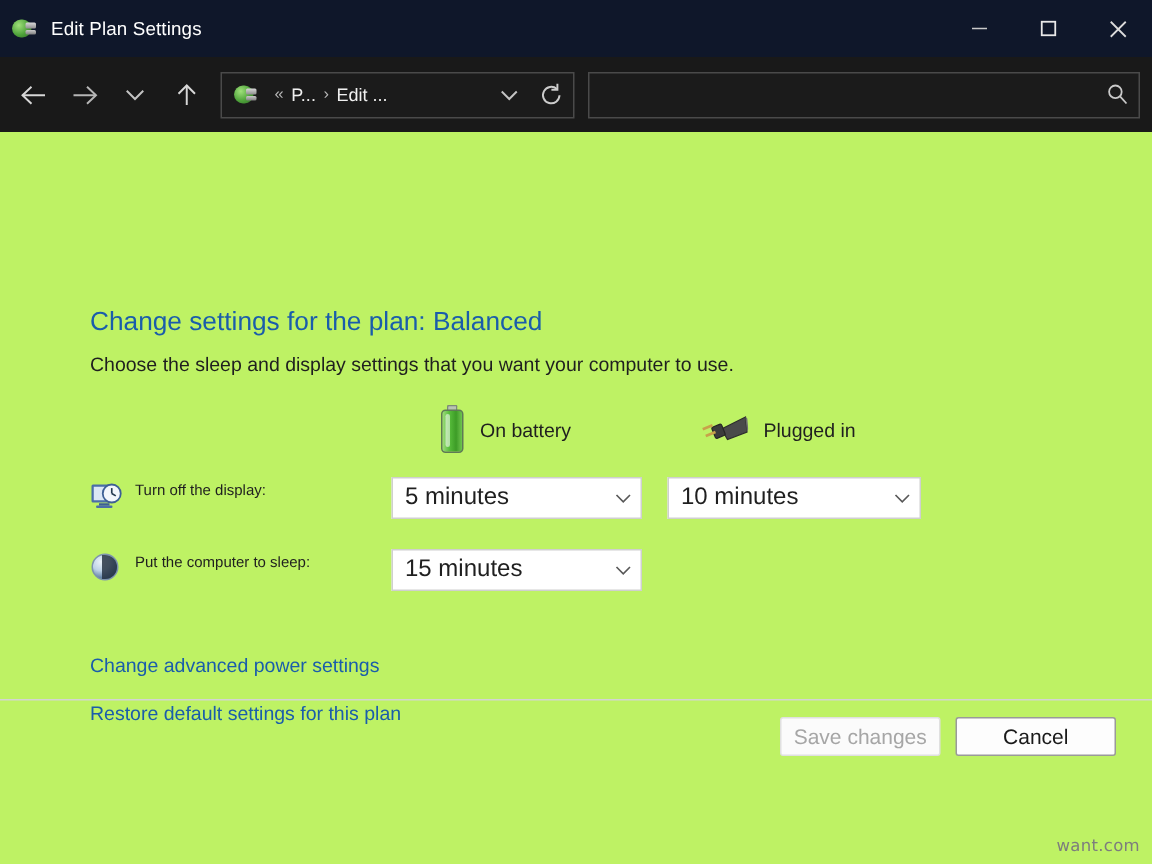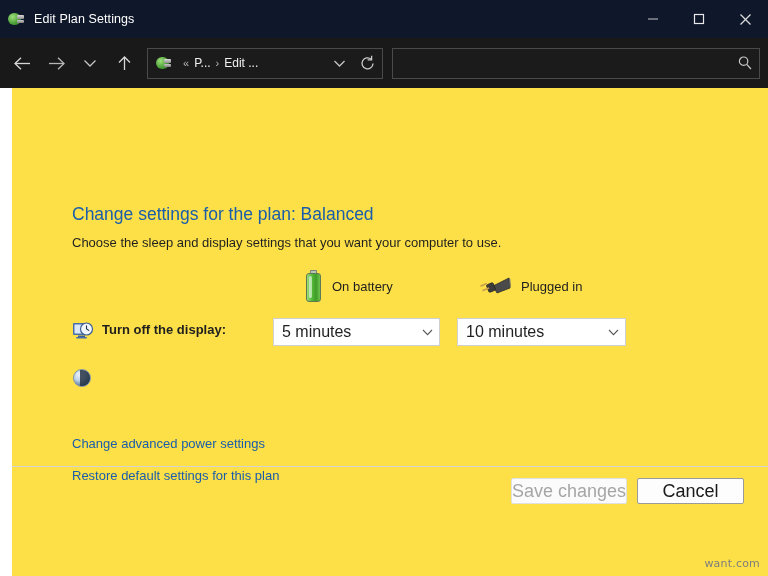--- a/index.html
+++ b/index.html
@@ -151,24 +151,23 @@
     width: 28px;
     display: flex;
     align-items: center;
     justify-content: center;
     flex: 0 0 auto;
   }
 
   
   .content {
     flex: 1 1 auto;
-    background: #fde047;
+    background: #bef264;
     position: relative;
     overflow: hidden;
-    margin-left: 12px;
   }
 
   .page-title {
     position: absolute;
     left: 60px;
     top: 116px;
     font-size: 17.5px;
     color: #1a5dab;
     white-space: nowrap;
   }
@@ -220,24 +219,23 @@
     position: absolute;
     left: 0;
     top: 2px;
     width: 22px;
     height: 22px;
   }
   .row-label {
     position: absolute;
     left: 30px;
     top: 4px;
-    font-size: 13px;
+    font-size: 10px;
     color: #1f1f1f;
     white-space: nowrap;
-    font-weight: bold;
   }
 
   .combo {
     position: absolute;
     top: 0;
     height: 28px;
     background: #ffffff;
     border: 1px solid #cfcfcf;
     box-sizing: border-box;
     display: flex;
@@ -285,21 +283,21 @@
     top: 390px;
     display: flex;
     gap: 10px;
   }
   .btn {
     height: 26px;
     min-width: 107px;
     box-sizing: border-box;
     border-radius: 2px;
     font-family: "Liberation Sans", sans-serif;
-    font-size: 18px;
+    font-size: 14px;
     display: flex;
     align-items: center;
     justify-content: center;
     background: #fbfbfb;
     border: 1px solid #e0e0e0;
     color: #a6a6a6;
   }
   .btn.enabled {
     border: 1px solid #9a9a9a;
     color: #1a1a1a;
@@ -584,21 +582,30 @@
       </div>
     </div>
 
     <div class="setting-row row-sleep">
       <div class="row-icon">
         <div class="sleep-icon">
           <div class="sphere"></div>
           <div class="shade"></div>
         </div>
       </div>
-
+      <div class="row-label">Put the computer to sleep:</div>
+
+      <div class="combo col1">
+        <span class="combo-value">15 minutes</span>
+        <span class="combo-arrow">
+          <svg width="11" height="7" viewBox="0 0 11 7">
+              <polyline points="1,1 5.5,5.6 10,1" fill="none" stroke="#585858" stroke-width="1.1"></polyline>
+            </svg>
+        </span>
+      </div>
 
     </div>
 
     <div class="link adv">Change advanced power settings</div>
     <div class="link restore">Restore default settings for this plan</div>
 
     <div class="footer-sep"></div>
 
     <div class="footer-buttons">
       <div class="btn">Save changes</div>

